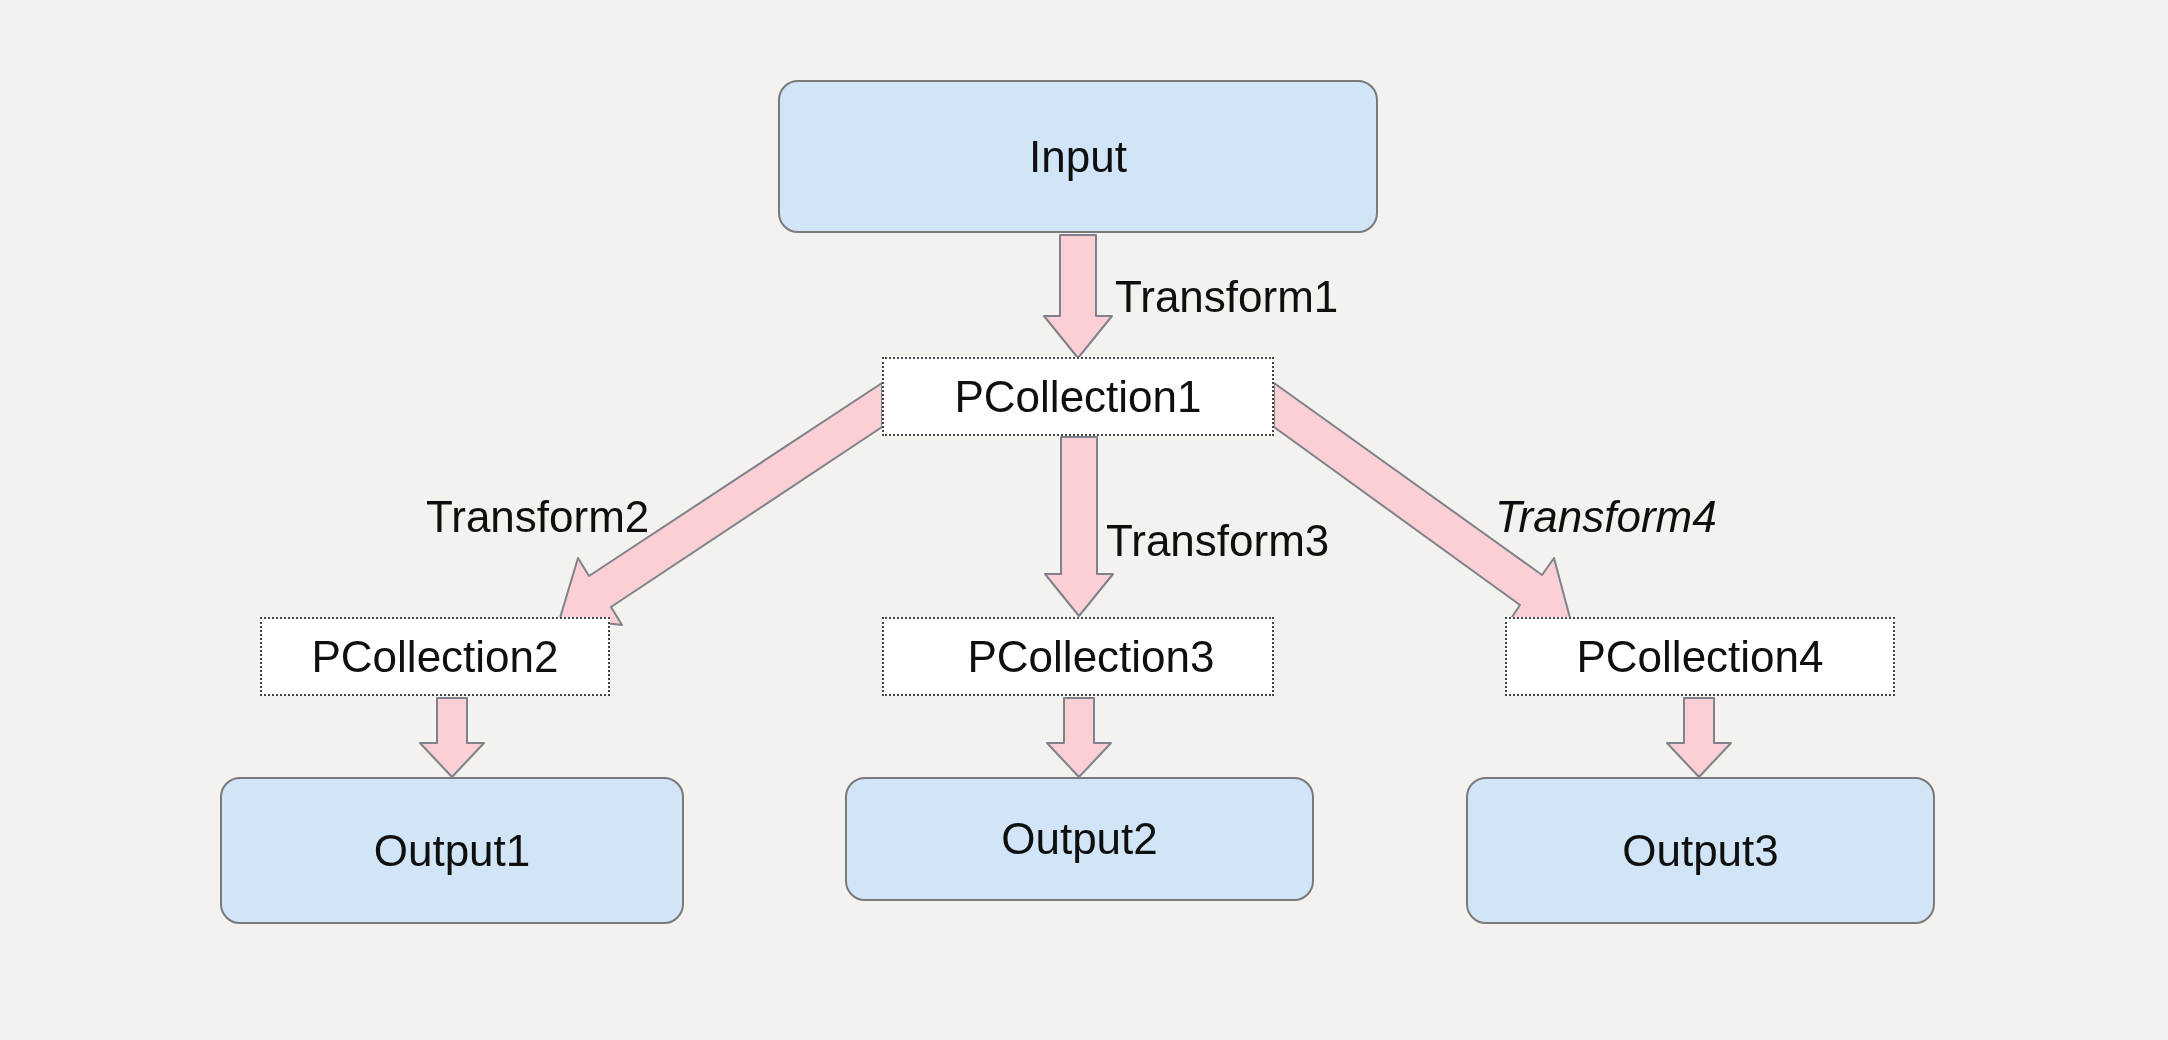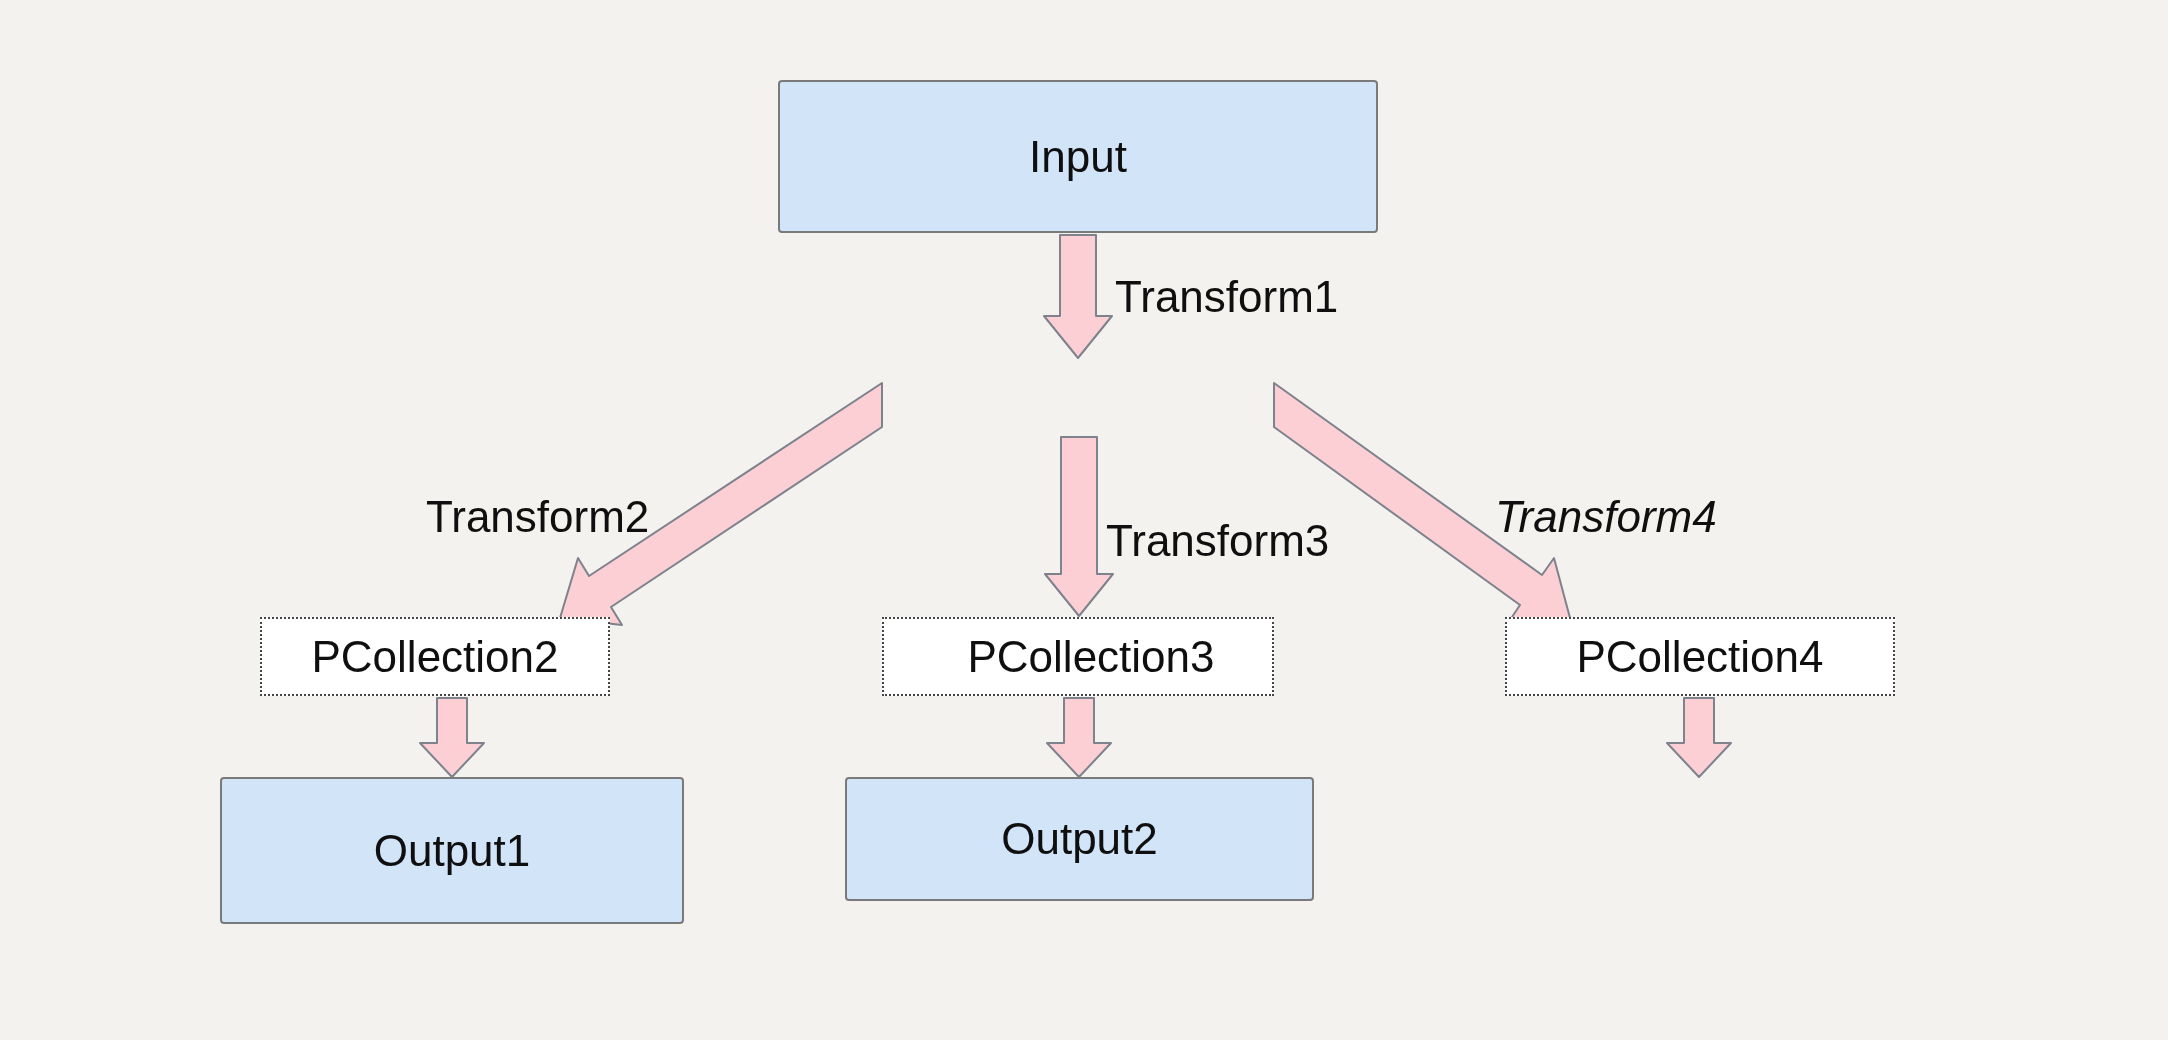--- a/index.html
+++ b/index.html
@@ -24,21 +24,21 @@
   .node{
     position:absolute;
     display:flex;align-items:center;justify-content:center;
     font-size:44px;line-height:1;
     text-align:center;
     box-sizing:border-box;
   }
   .node-io{
     background:var(--node-blue-fill,#d2e4f8);
     border:2px solid var(--node-blue-border,#7a7a7a);
-    border-radius:4px;
+    border-radius:20px;
   }
   .node-pcollection{
     background:var(--node-white-fill,#ffffff);
     border:2px dotted var(--node-white-border,#454545);
   }
   .edge-label{
     position:absolute;
     font-size:44px;line-height:1.15;
     white-space:nowrap;
   }
@@ -74,31 +74,33 @@
 
     <polygon class="arrow" points="437,698 467,698 467,743 484,743 452,777 420,743 437,743"></polygon>
 
     <polygon class="arrow" points="1064,698 1094,698 1094,743 1111,743 1079,777 1047,743 1064,743"></polygon>
 
     <polygon class="arrow" points="1684,698 1714,698 1714,743 1731,743 1699,777 1667,743 1684,743"></polygon>
   </svg>
 
   <div id="n-input" class="node node-io">Input</div>
 
+  <div id="n-pcollection1" class="node node-pcollection">PCollection1</div>
 
   <div id="n-pcollection2" class="node node-pcollection">PCollection2</div>
 
   <div id="n-pcollection3" class="node node-pcollection">PCollection3</div>
 
   <div id="n-pcollection4" class="node node-pcollection">PCollection4</div>
 
   <div id="n-output1" class="node node-io">Output1</div>
 
   <div id="n-output2" class="node node-io">Output2</div>
 
+  <div id="n-output3" class="node node-io">Output3</div>
 
   <span id="l-transform1" class="edge-label">Transform1</span>
 
   <span id="l-transform2" class="edge-label">Transform2</span>
 
   <span id="l-transform3" class="edge-label">Transform3</span>
 
   <span id="l-transform4" class="edge-label">Transform4</span>
 
 </div>

